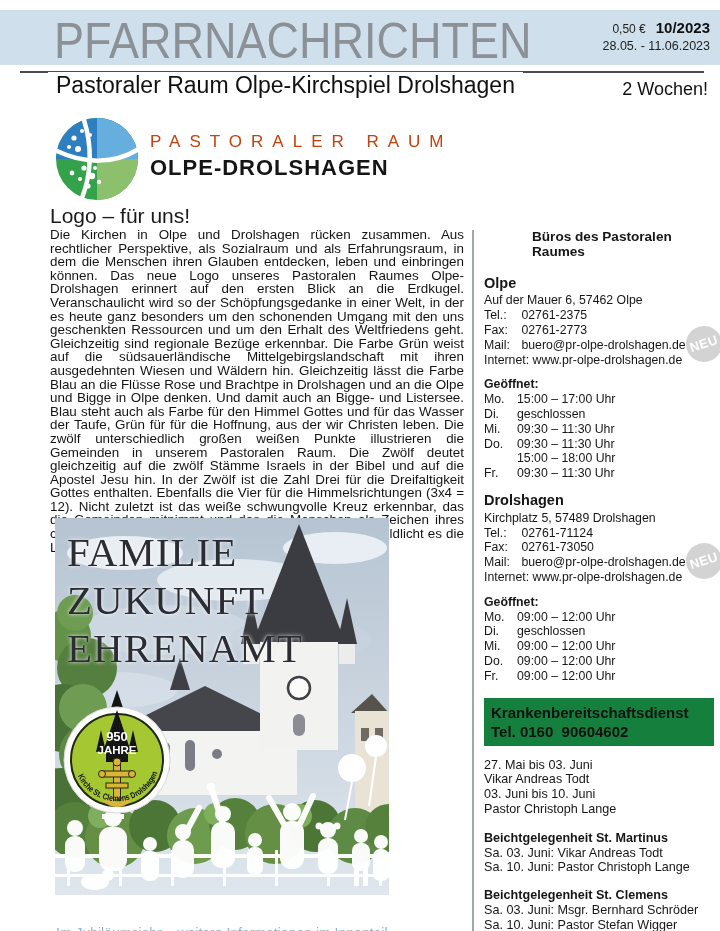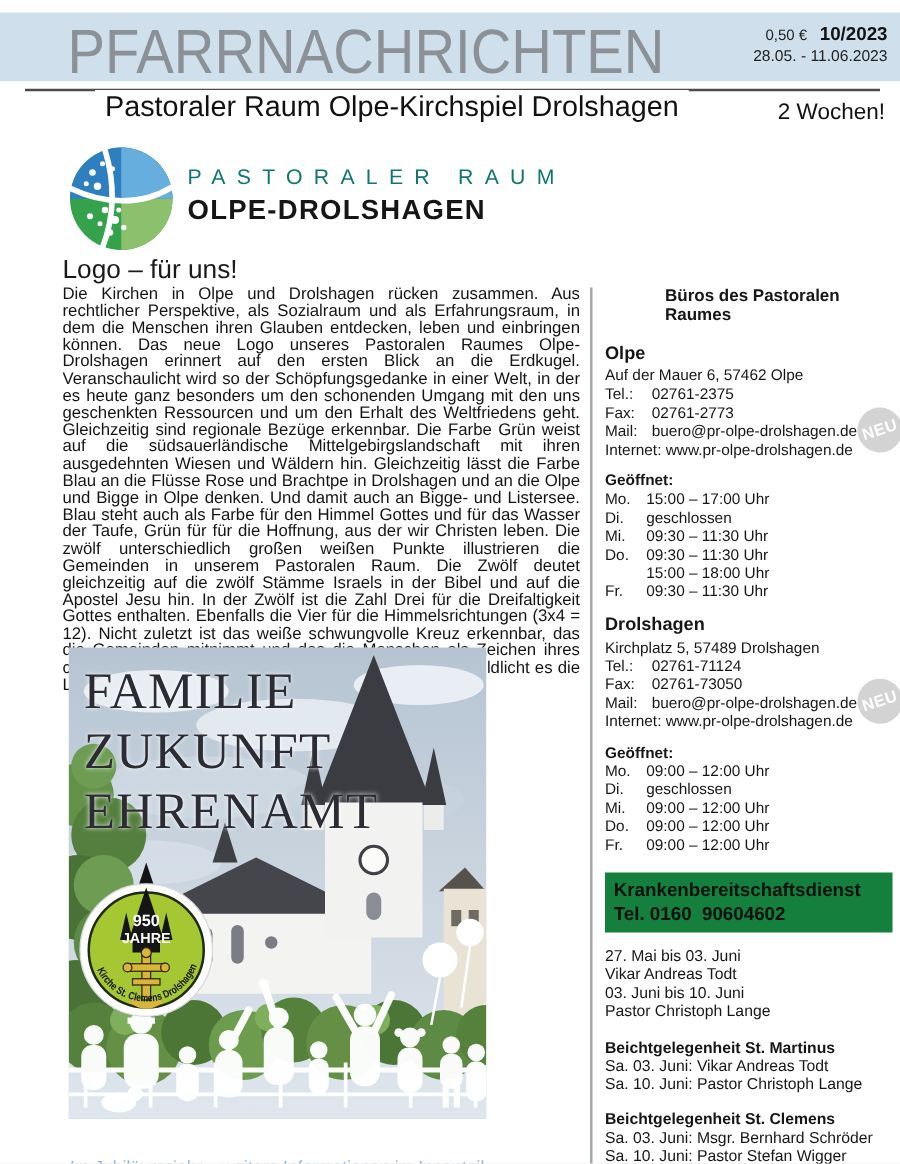--- a/index.html
+++ b/index.html
@@ -9,28 +9,28 @@
   
   .band{position:absolute;left:0;top:10px;width:720px;height:55px;background:#cfe0ec;}
   .masthead{position:absolute;left:54px;top:12px;font-size:50px;font-weight:400;color:#8b9196;
             letter-spacing:0px;transform:scaleX(.90);transform-origin:left;white-space:nowrap;}
   .issue-block{position:absolute;right:10px;top:20px;text-align:right;line-height:15px;}
   .issue-line1 .price{font-size:12px;color:#222;margin-right:10px;}
   .issue-line1 .issue{font-size:15px;font-weight:bold;color:#111;}
   .issue-line2{font-size:12.5px;color:#222;margin-top:2px;}
   .head-rule{position:absolute;left:20px;right:16px;top:71px;border-top:2px solid #4c4c4c;}
   .subtitle{position:absolute;left:48px;top:72px;font-size:23px;color:#111;background:#fff;
-            padding:0 8px;white-space:nowrap;margin-left:28px;}
+            padding:0 8px;white-space:nowrap;}
   .weeks{position:absolute;right:12px;top:79px;font-size:18px;color:#111;}
 
   
   .logo-row{position:absolute;left:54px;top:116px;width:420px;height:92px;}
   .logo-svg{position:absolute;left:0;top:0;}
   .logo-text{position:absolute;left:96px;top:16px;}
-  .logo-line1{font-size:17px;font-weight:500;letter-spacing:9px;color:#0f766e;white-space:nowrap;}
+  .logo-line1{font-size:17px;font-weight:500;letter-spacing:9px;color:#c2410c;white-space:nowrap;}
   .logo-line2{font-size:22px;font-weight:bold;letter-spacing:1px;color:#151515;margin-top:3px;white-space:nowrap;}
 
   
   .article{position:absolute;left:50px;top:204px;width:414px;}
   .article h1{margin:0 0 0 0;font-size:21px;font-weight:400;color:#1a1a1a;}
   .article p{margin:0;font-size:13.4px;line-height:13.6px;text-align:justify;color:#141414;}
 
   
   .poster{position:absolute;left:55px;top:518px;width:334px;height:377px;overflow:hidden;background:#c6d2dd;}
   .poster svg.scene{position:absolute;left:0;top:0;}

